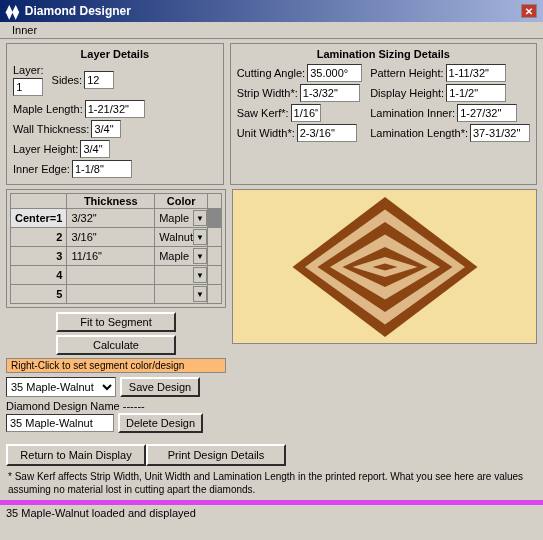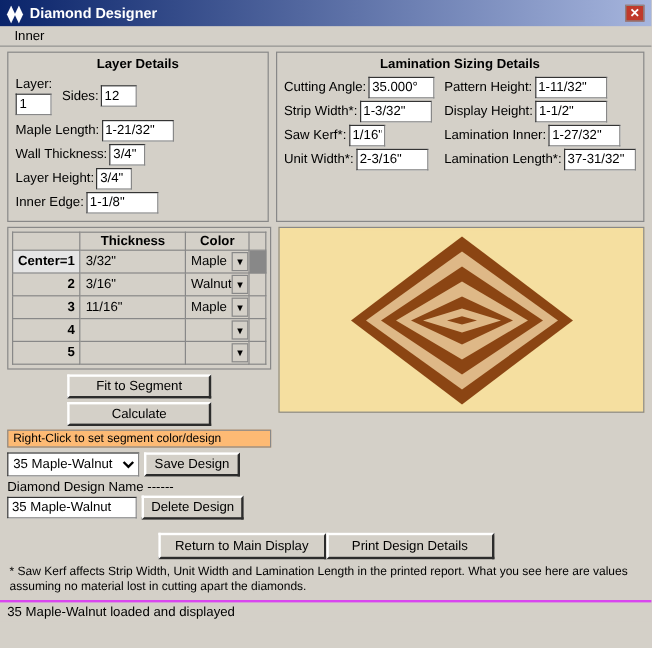--- a/index.html
+++ b/index.html
@@ -235,21 +235,21 @@
       font-size: 11px;
       padding: 1px 3px;
       font-family: inherit;
       width: 108px;
     }
     .lower-section {
       padding: 4px 6px 2px;
     }
     .action-row {
       display: flex;
-      justify-content: center;
+      justify-content: flex-start;
       margin-bottom: 4px;
     }
     .action-button {
       background: #d4d0c8;
       border: 2px outset #fff;
       border-right-color: #808080;
       border-bottom-color: #808080;
       padding: 3px 10px;
       font-size: 11px;
       font-family: inherit;
@@ -259,21 +259,21 @@
     }
     .note-text {
       font-size: 10px;
       color: #000;
       margin-bottom: 2px;
       line-height: 1.3;
       padding: 0 2px;
     }
     .status-bar {
       background: #d4d0c8;
-      border-top: 2px solid #d946ef;
+      border-top: 5px solid #d946ef;
       padding: 2px 6px;
       font-size: 11px;
       color: #000;
     }
     .layer-row-split {
       display: flex;
       gap: 8px;
       align-items: center;
       margin-bottom: 2px;
     }

